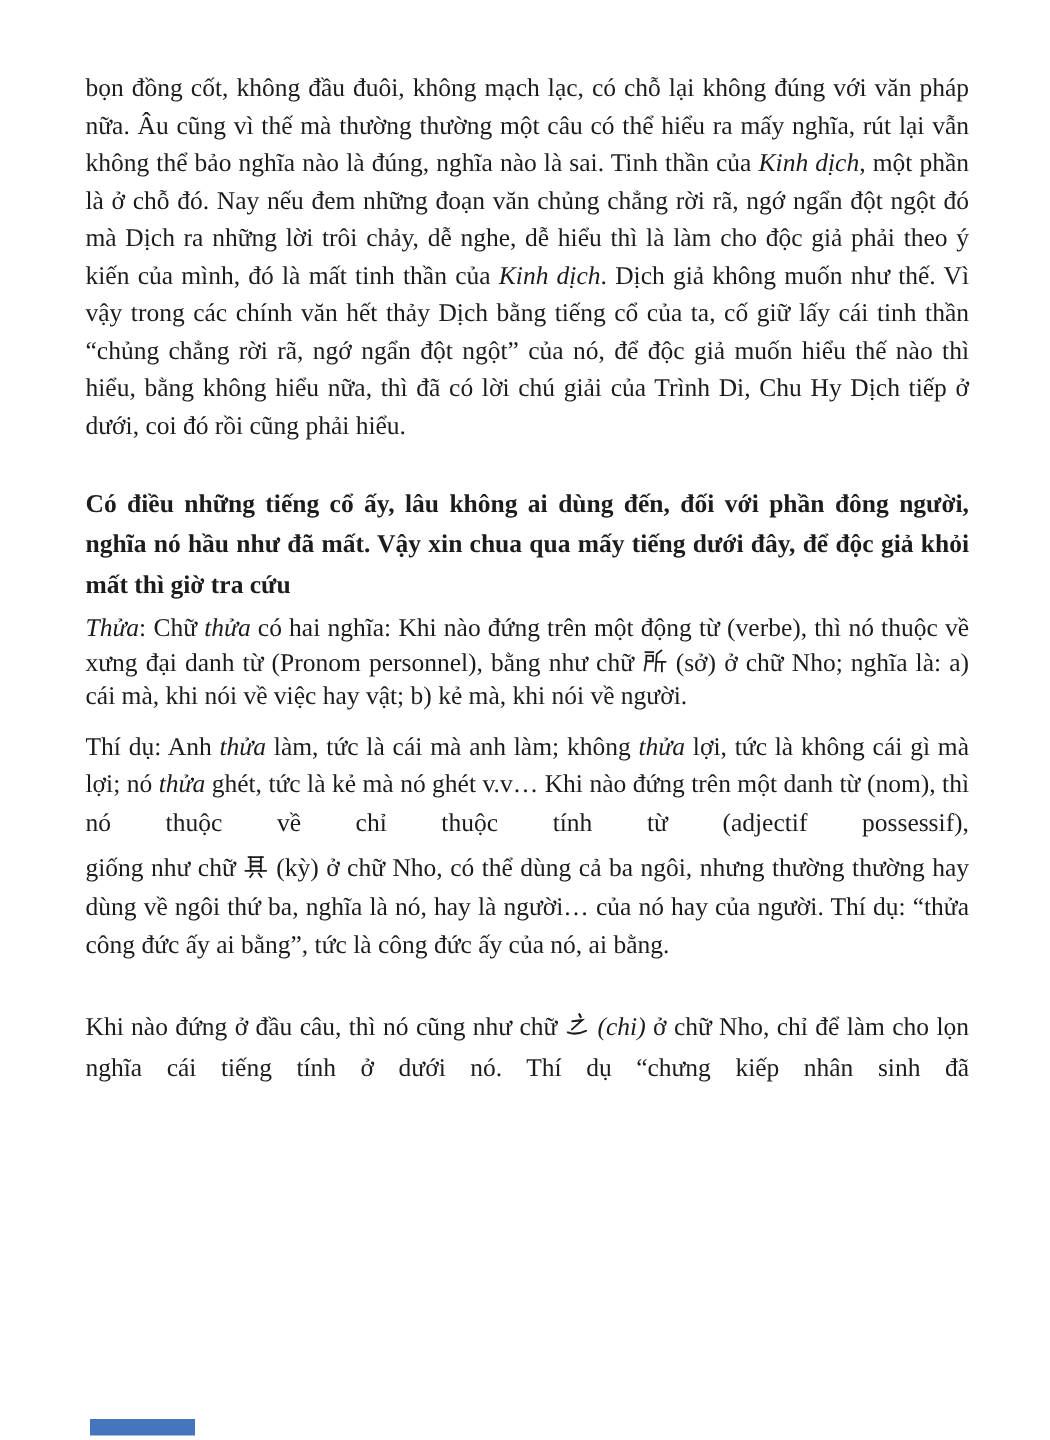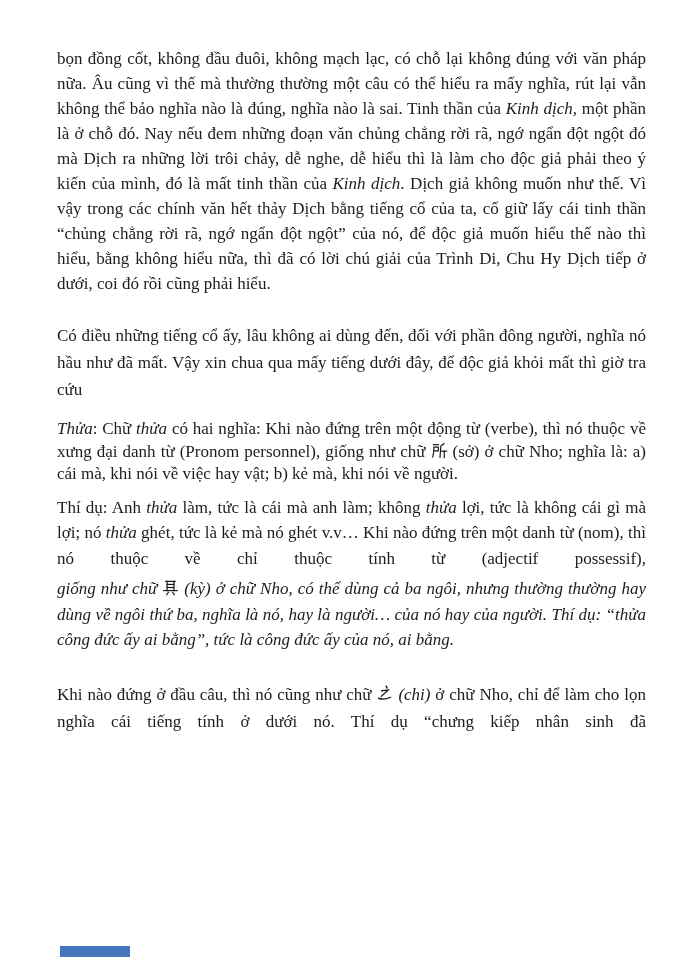--- a/index.html
+++ b/index.html
@@ -25,24 +25,24 @@
     width: 589px;
   }
   .para {
     margin: 0;
     padding: 0;
     text-align: justify;
     font-size: 17px;
     color: #1c1c1c;
   }
   .p1 { line-height: 25px;   margin-bottom: 26px; }
-  .p2 { line-height: 27px;   margin-bottom: 15px; }
+  .p2 { line-height: 27px;   margin-bottom: 5px; font-weight: bold; }
   .p3a { line-height: 22.5px; margin-bottom: 9px; }
   .p3b { line-height: 25.5px; margin-bottom: 5px; text-align-last: justify; }
-  .p3c { line-height: 25.5px; margin-bottom: 28px; font-style: italic; }
+  .p3c { line-height: 25.5px; margin-bottom: 28px; }
   .p4 { line-height: 27px;   margin-bottom: 8px; }
   .p5 { line-height: 27px;   text-align-last: justify; }
   .it { font-style: italic; }
   .cjk {
     display: inline-block;
     width: 17px;
     height: 17px;
     vertical-align: -2px;
   }
   .cjk svg { display: block; width: 17px; height: 17px; }
@@ -55,21 +55,21 @@
     height: 11px;
   }
 </style>
 </head>
 <body>
 
 <div class="page">
   <div class="content">
     <p class="para p1"><span class="">bọn đồng cốt, không đầu đuôi, không mạch lạc, có chỗ lại không đúng với văn pháp nữa. Âu cũng vì thế mà thường thường một câu có thể hiểu ra mấy nghĩa, rút lại vẫn không thể bảo nghĩa nào là đúng, nghĩa nào là sai. Tinh thần của </span><span class="it">Kinh dịch</span><span class="">, một phần là ở chỗ đó. Nay nếu đem những đoạn văn chủng chẳng rời rã, ngớ ngẩn đột ngột đó mà Dịch ra những lời trôi chảy, dễ nghe, dễ hiểu thì là làm cho độc giả phải theo ý kiến của mình, đó là mất tinh thần của </span><span class="it">Kinh dịch</span><span class="">. Dịch giả không muốn như thế. Vì vậy trong các chính văn hết thảy Dịch bằng tiếng cổ của ta, cố giữ lấy cái tinh thần “chủng chẳng rời rã, ngớ ngẩn đột ngột” của nó, để độc giả muốn hiểu thế nào thì hiểu, bằng không hiểu nữa, thì đã có lời chú giải của Trình Di, Chu Hy Dịch tiếp ở dưới, coi đó rồi cũng phải hiểu.</span></p>
     <p class="para p2"><span class="">Có điều những tiếng cổ ấy, lâu không ai dùng đến, đối với phần đông người, nghĩa nó hầu như đã mất. Vậy xin chua qua mấy tiếng dưới đây, để độc giả khỏi mất thì giờ tra cứu</span></p>
-    <p class="para p3a"><span class="it">Thửa</span><span class="">: Chữ </span><span class="it">thửa</span><span class=""> có hai nghĩa: Khi nào đứng trên một động từ (verbe), thì nó thuộc về xưng đại danh từ (Pronom personnel), giống như chữ </span><span class="cjk" title="所"><svg viewBox="0 0 100 100" fill="none" stroke="#1c1c1c" stroke-width="7" stroke-linecap="square">
+    <p class="para p3a"><span class="it">Thửa</span><span class="">: Chữ </span><span class="it">thửa</span><span class=""> có hai nghĩa: Khi nào đứng trên một động từ (verbe), thì nó thuộc về xưng đại danh từ (Pronom personnel), bằng như chữ </span><span class="cjk" title="所"><svg viewBox="0 0 100 100" fill="none" stroke="#1c1c1c" stroke-width="7" stroke-linecap="square">
             <path d="M14 16 H44"></path>
             <path d="M17 30 H43 V52 H17 Z"></path>
             <path d="M17 52 L10 88"></path>
             <path d="M76 10 L58 24 L53 90"></path>
             <path d="M58 54 H92"></path>
             <path d="M78 54 V92"></path>
           </svg></span><span class=""> (sở) ở chữ Nho; nghĩa là: a) cái mà, khi nói về việc hay vật; b) kẻ mà, khi nói về người.</span></p>
     <p class="para p3b"><span class="">Thí dụ: Anh </span><span class="it">thửa</span><span class=""> làm, tức là cái mà anh làm; không </span><span class="it">thửa</span><span class=""> lợi, tức là không cái gì mà lợi; nó </span><span class="it">thửa</span><span class=""> ghét, tức là kẻ mà nó ghét v.v… Khi nào đứng trên một danh từ (nom), thì nó thuộc về chỉ thuộc tính từ (adjectif possessif),</span></p>
     <p class="para p3c"><span class="">giống như chữ </span><span class="cjk" title="其"><svg viewBox="0 0 100 100" fill="none" stroke="#1c1c1c" stroke-width="7" stroke-linecap="square">
             <path d="M30 14 V68"></path>

